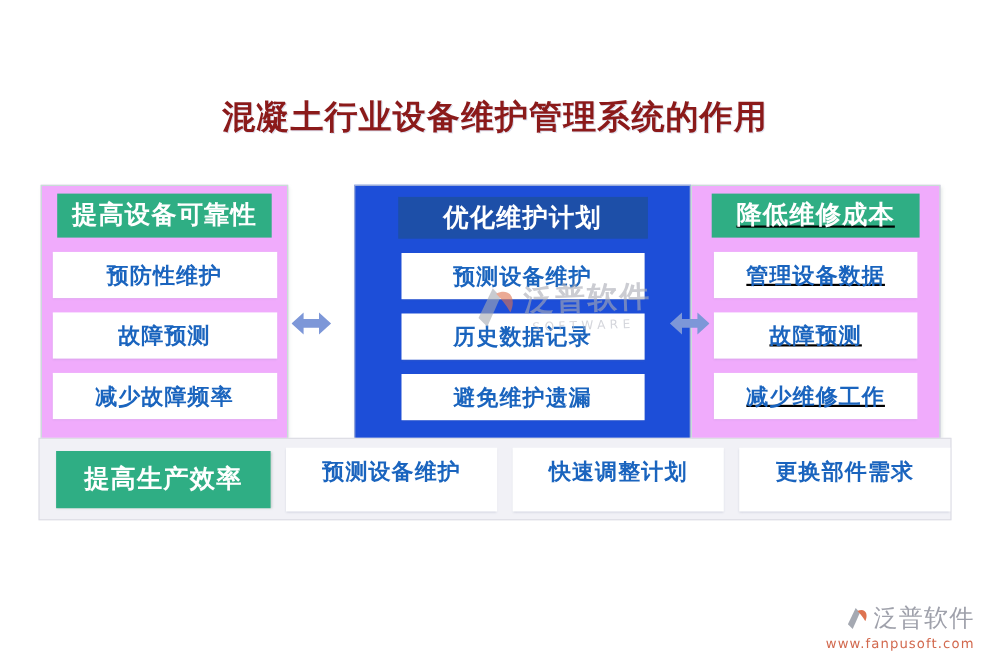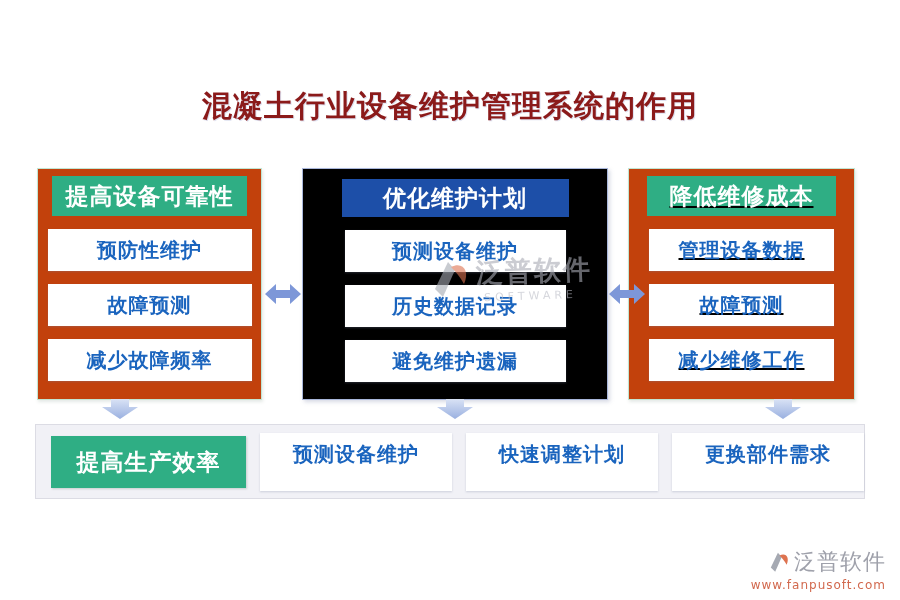--- a/index.html
+++ b/index.html
@@ -12,22 +12,22 @@
   .title{
     position:absolute;top:86px;left:0;width:100%;margin:0;
     text-align:center;font-size:30px;font-weight:bold;color:#8B1A1A;
     letter-spacing:1px;text-shadow:1px 1px 0 rgba(70,90,170,0.18);
   }
 
   .col{
     position:absolute;top:168px;height:232px;box-sizing:border-box;
     border:1px solid;padding-top:0;
   }
-  .col-green{background:#c2410c;border-color:#C2E5D2;box-shadow:1px 2px 3px rgba(150,170,160,0.25);}
-  .col-blue{background:#000000;border-color:#A8B6DA;box-shadow:2px 2px 4px rgba(140,150,180,0.35);}
+  .col-green{background:#f0abfc;border-color:#C2E5D2;box-shadow:1px 2px 3px rgba(150,170,160,0.25);}
+  .col-blue{background:#1d4ed8;border-color:#A8B6DA;box-shadow:2px 2px 4px rgba(140,150,180,0.35);margin-left:20px;}
   .col-left{left:37px;width:225px;}
   .col-mid{left:302px;width:306px;}
   .col-right{left:628px;width:227px;text-decoration:underline;}
 
   .col-header{
     margin:7px auto 0;height:40px;line-height:40px;text-align:center;
     color:#ffffff;font-size:23px;font-weight:bold;letter-spacing:1px;
   }
   .hdr-green{background:#2FAE84;}
   .hdr-blue{background:#1D4FA8;margin-top:10px;height:38px;line-height:38px;}
@@ -44,21 +44,21 @@
   .col-mid   .card{width:221px;}
   .col-right .card{width:185px;}
 
   .dbl-arrow{position:absolute;top:283px;width:36px;height:22px;}
   .da-1{left:265px;} .da-2{left:609px;}
 
   .down-arrow{position:absolute;top:399px;width:36px;height:20px;}
   .dn-1{left:102px;} .dn-2{left:437px;} .dn-3{left:765px;}
 
   .bottom-row{
-    position:absolute;left:35px;top:424px;width:830px;height:75px;
+    position:absolute;left:35px;top:398px;width:830px;height:75px;
     background:#F1F1F6;border:1px solid #DCDCE4;box-sizing:border-box;
     display:flex;align-items:center;
   }
   .bottom-header{
     margin-left:15px;width:195px;height:52px;line-height:52px;flex:none;
     background:#2FAE84;color:#fff;text-align:center;font-size:23px;
     font-weight:bold;letter-spacing:1px;box-shadow:1px 1px 2px rgba(120,140,130,0.35);
   }
   .bottom-card{
     margin-left:14px;width:192px;height:58px;line-height:42px;flex:none;

